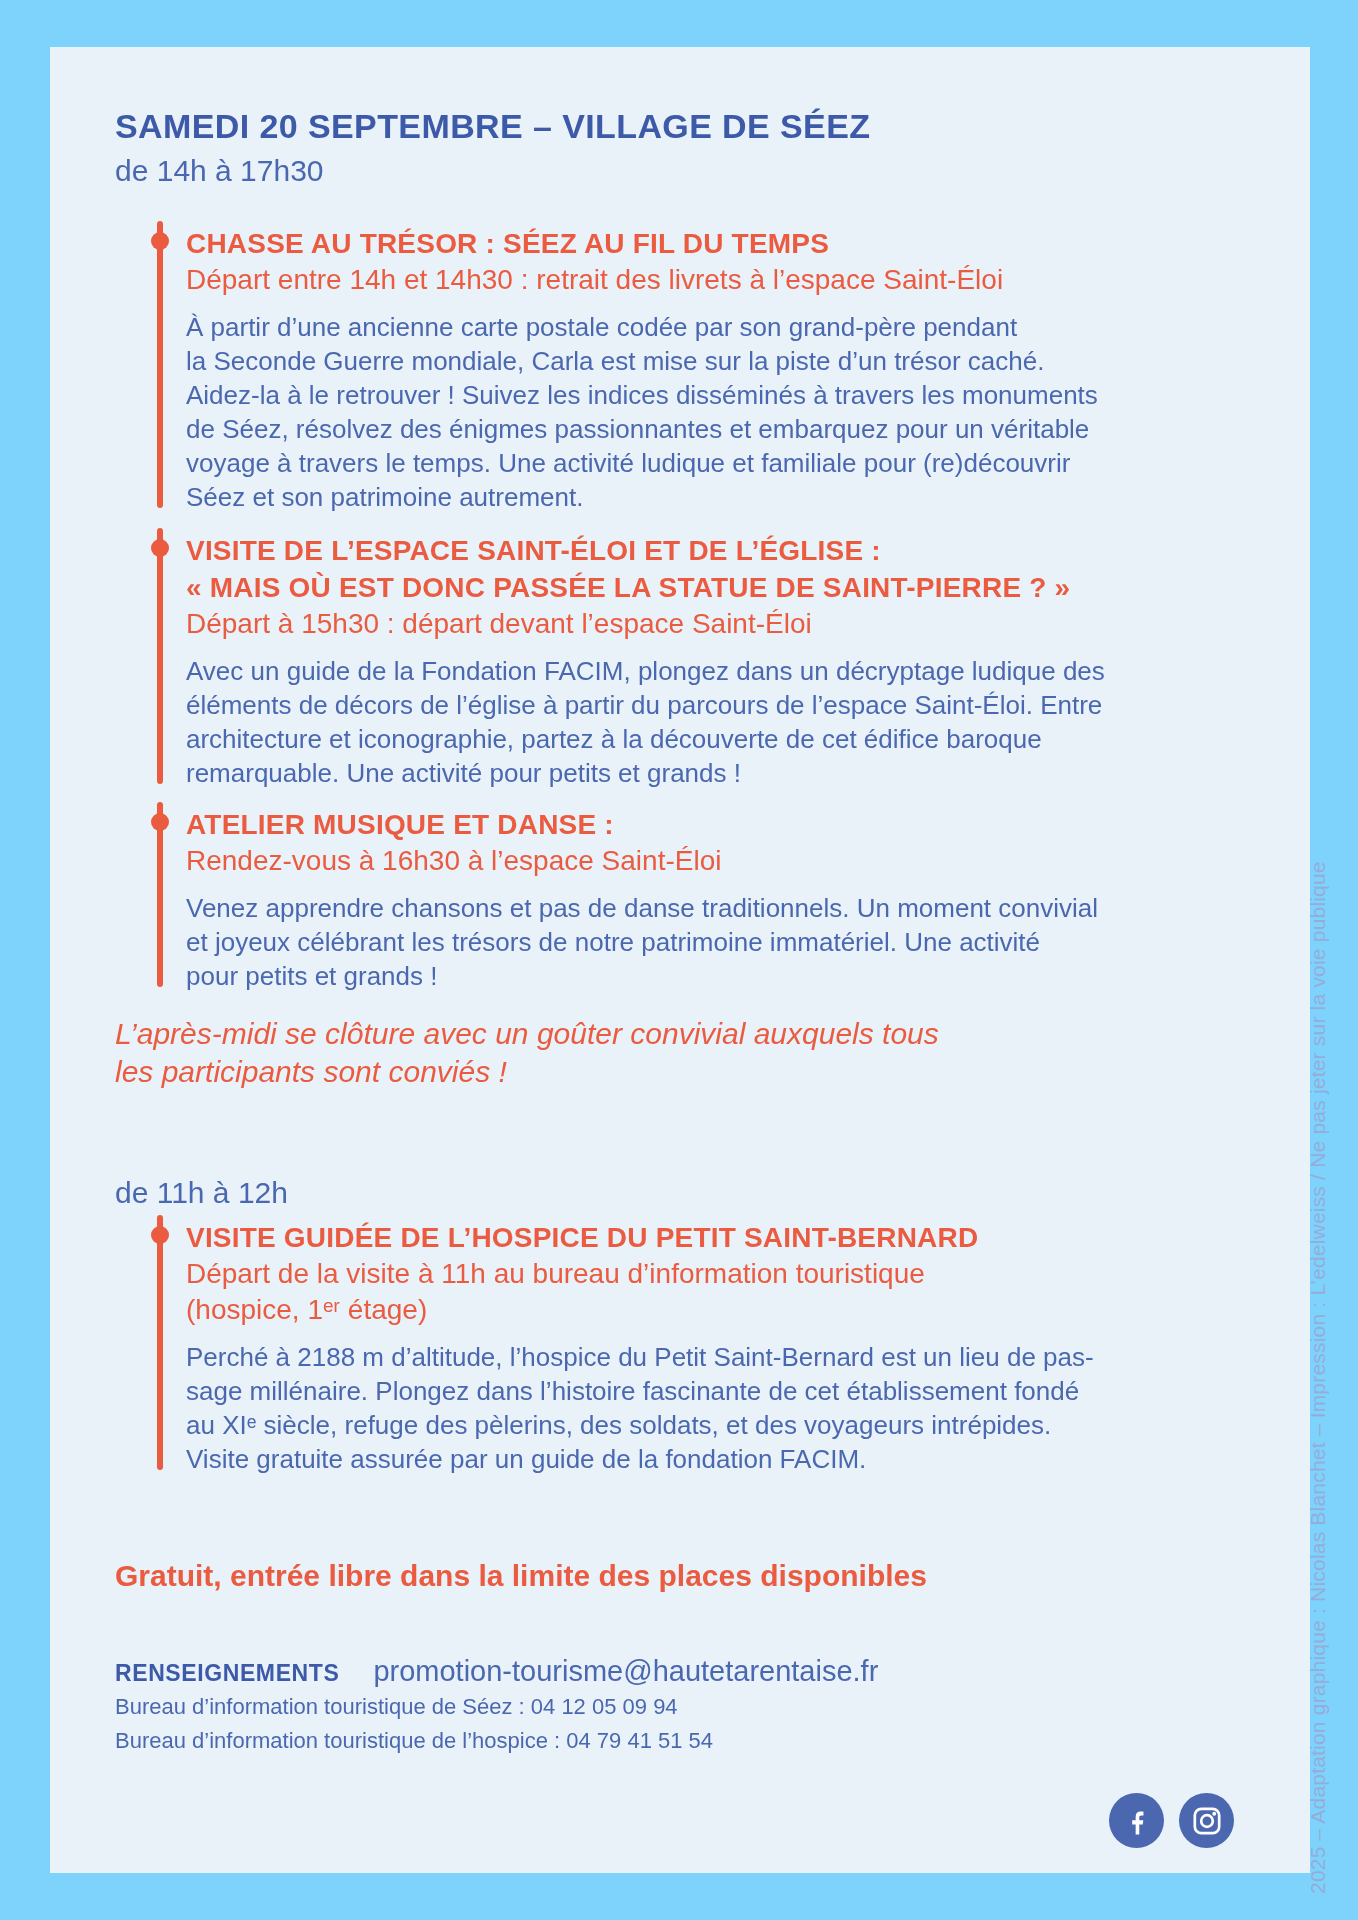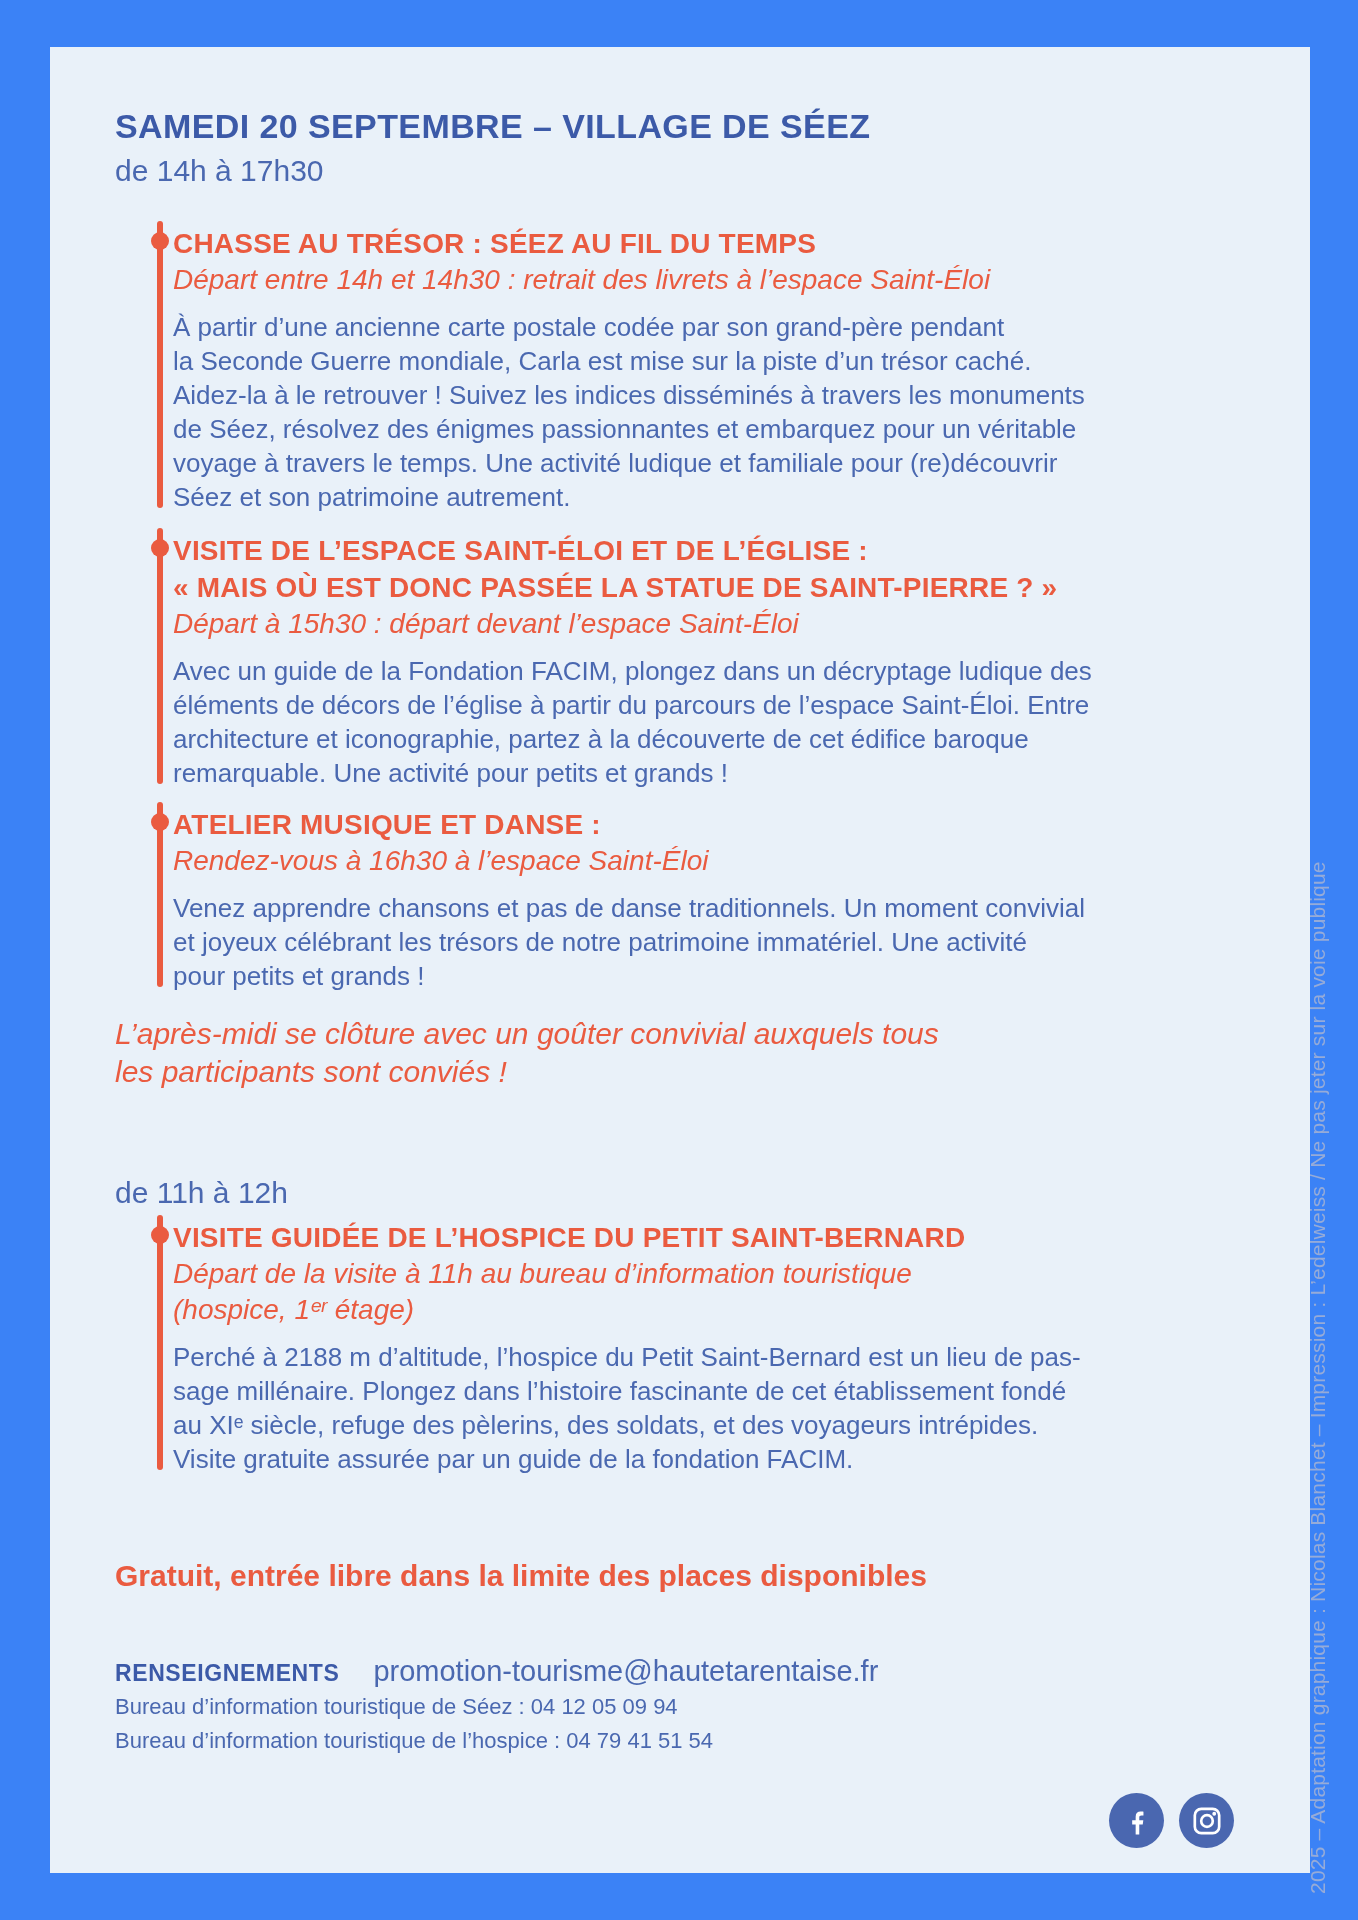--- a/index.html
+++ b/index.html
@@ -2,52 +2,52 @@
 <html><head>
 <meta charset="utf-8">
 <style>
   * { box-sizing: border-box; }
   html, body { margin: 0; padding: 0; }
   body {
     width: 1358px; height: 1920px;
     background: #ffffff;
     font-family: "Liberation Sans", "DejaVu Sans", sans-serif;
   }
-  .poster { position: relative; width: 1358px; height: 1920px; background: #3b82f6; overflow: hidden; }
+  .poster { position: relative; width: 1358px; height: 1920px; background: #7dd3fc; overflow: hidden; }
   .card {
     position: absolute; left: 50px; top: 47px;
     width: 1260px; height: 1826px;
     background: #e9f1f9;
   }
   .content { position: relative; padding: 58px 60px 0 65px; }
 
   .section-title {
     margin: 0; font-size: 34px; line-height: 42px; font-weight: 700;
     color: #3c5aa8; letter-spacing: 0.4px;
   }
   .section-time { font-size: 30px; line-height: 36px; color: #4a68b0; margin: 6px 0 0; }
   .section-sunday { margin-top: 84px; }
 
-  .event { position: relative; margin: 36px 0 0 42px; padding-left: 16px; }
+  .event { position: relative; margin: 36px 0 0 42px; padding-left: 29px; }
   .event.ev2 { margin-top: 18px; }
   .event.ev3 { margin-top: 16px; }
   .event.ev4 { margin-top: 8px; }
   .rail {
     position: absolute; left: 0; top: -4px; bottom: 6px;
     width: 6px; border-radius: 3px; background: #ea5b40;
   }
   .dot {
     position: absolute; left: -6px; top: 7px;
     width: 18px; height: 18px; border-radius: 50%; background: #ea5b40;
   }
   .event-title {
     margin: 0; font-size: 28px; line-height: 37px; font-weight: 700;
     color: #ea5b40; white-space: pre-line; letter-spacing: 0.2px;
   }
-  .event-schedule { font-size: 28px; line-height: 36px; color: #ea5b40; white-space: pre-line; font-style: italic; }
+  .event-schedule { font-size: 28px; line-height: 36px; color: #ea5b40; white-space: pre-line; }
   .event-desc {
     margin: 12px 0 0; font-size: 26px; line-height: 34px;
     color: #4a68b0; white-space: pre-line; max-width: 1050px;
   }
 
   .closing-note {
     margin: 22px 0 0; font-size: 30px; line-height: 38px;
     color: #ea5b40; white-space: pre-line; font-style: italic;
   }
   .free-entry {

